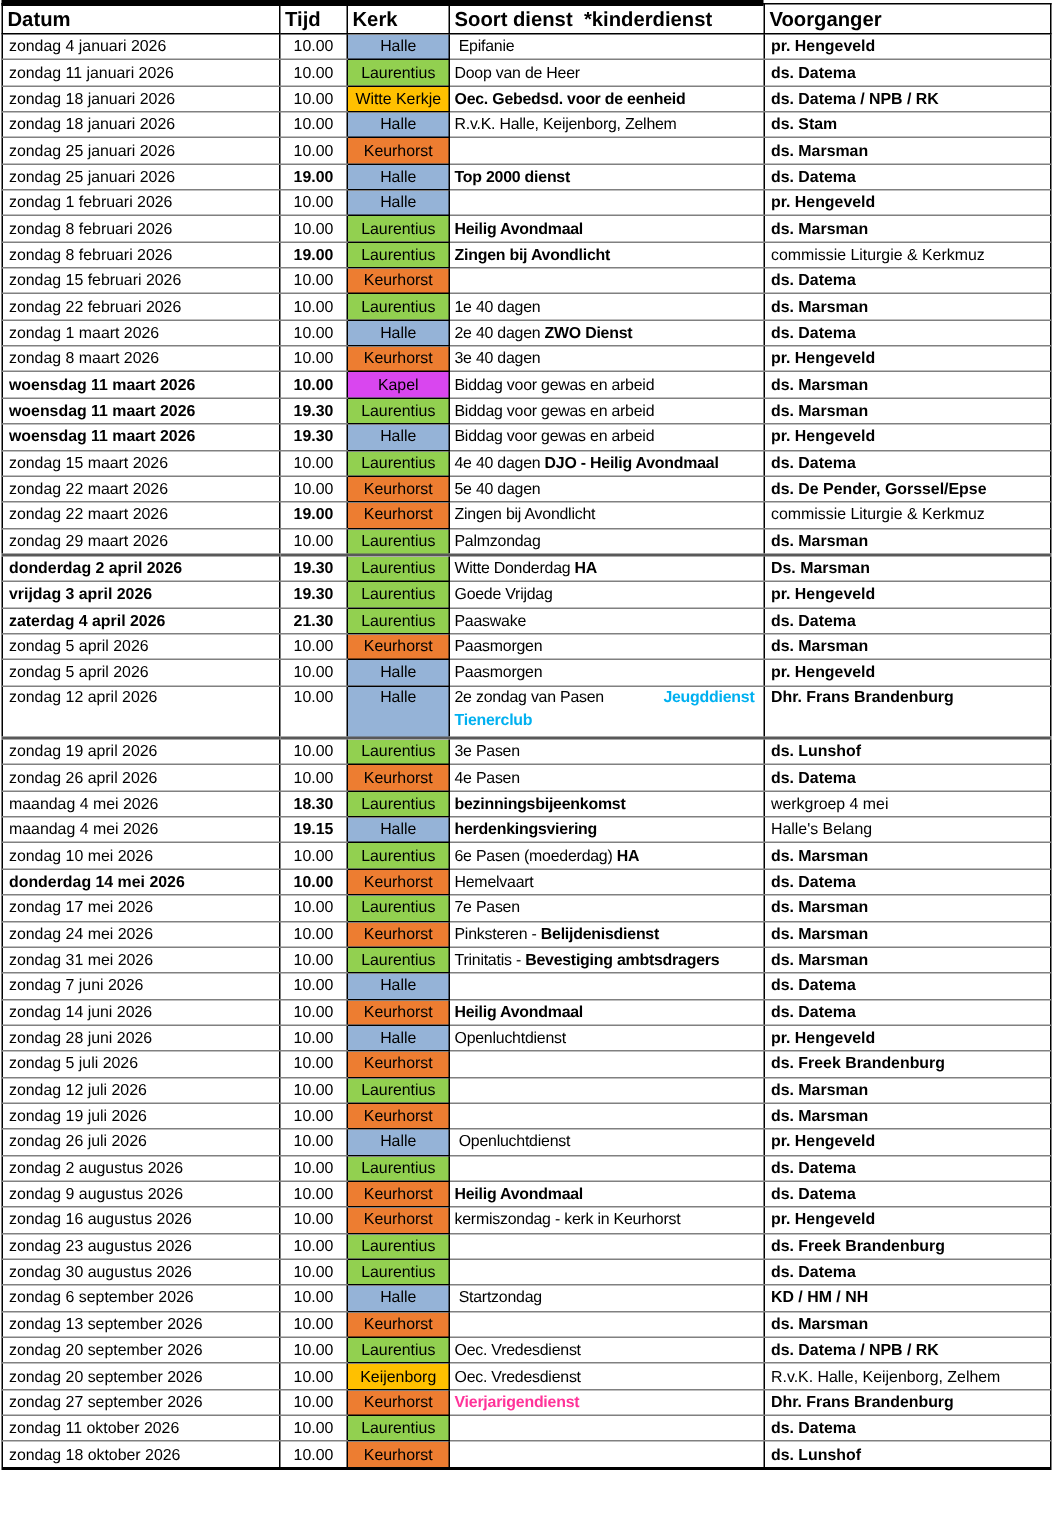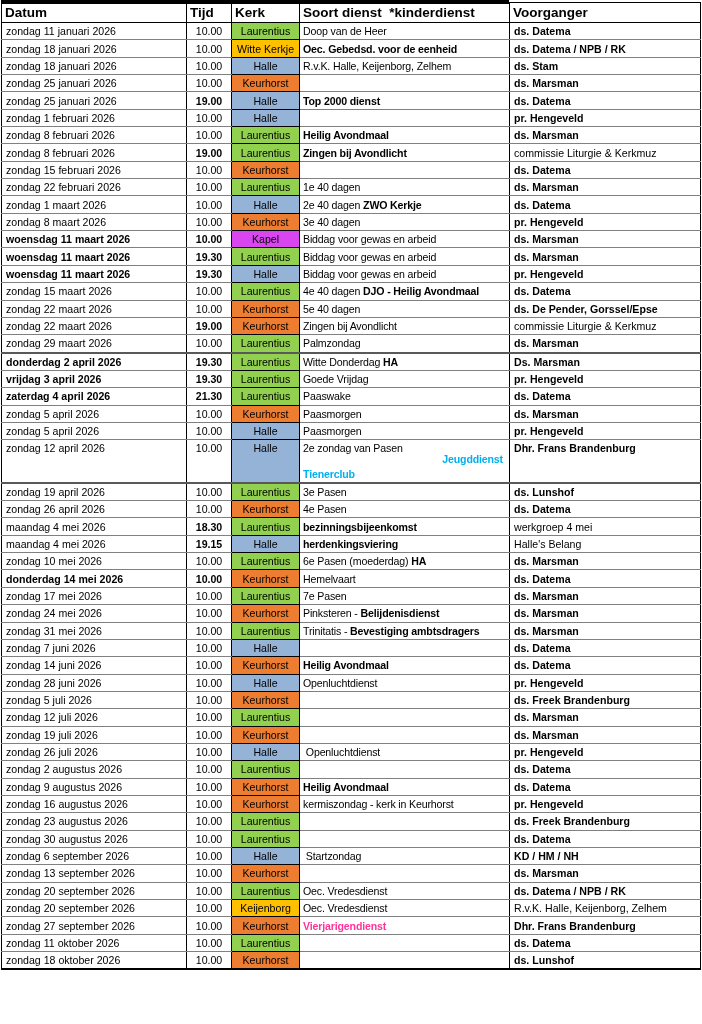--- a/index.html
+++ b/index.html
@@ -53,20 +53,27 @@
     <tr>
       <th>Datum</th>
       <th>Tijd</th>
       <th class="center">Kerk</th>
       <th>Soort dienst  *kinderdienst</th>
       <th>Voorganger</th>
     </tr>
   </thead>
   <tbody>
       <tr>
+        <td class="c-datum">zondag 4 januari 2026</td>
+        <td class="c-tijd">10.00</td>
+        <td class="c-kerk" style="background: rgb(149, 179, 215);">Halle</td>
+        <td class="c-dienst"><div class="dline"><span> Epifanie</span></div></td>
+        <td class="c-voor b">pr. Hengeveld</td>
+      </tr>
+      <tr>
         <td class="c-datum">zondag 11 januari 2026</td>
         <td class="c-tijd">10.00</td>
         <td class="c-kerk" style="background: rgb(146, 208, 80);">Laurentius</td>
         <td class="c-dienst"><div class="dline"><span>Doop van de Heer</span></div></td>
         <td class="c-voor b">ds. Datema</td>
       </tr>
       <tr>
         <td class="c-datum">zondag 18 januari 2026</td>
         <td class="c-tijd">10.00</td>
         <td class="c-kerk" style="background: rgb(255, 192, 0);">Witte Kerkje</td>
@@ -126,21 +133,21 @@
         <td class="c-datum">zondag 22 februari 2026</td>
         <td class="c-tijd">10.00</td>
         <td class="c-kerk" style="background: rgb(146, 208, 80);">Laurentius</td>
         <td class="c-dienst"><div class="dline"><span>1e 40 dagen</span></div></td>
         <td class="c-voor b">ds. Marsman</td>
       </tr>
       <tr>
         <td class="c-datum">zondag 1 maart 2026</td>
         <td class="c-tijd">10.00</td>
         <td class="c-kerk" style="background: rgb(149, 179, 215);">Halle</td>
-        <td class="c-dienst"><div class="dline"><span>2e 40 dagen </span><span class="b">ZWO Kerkje</span></div></td>
+        <td class="c-dienst"><div class="dline"><span>2e 40 dagen </span><span class="b">ZWO Dienst</span></div></td>
         <td class="c-voor b">ds. Datema</td>
       </tr>
       <tr>
         <td class="c-datum">zondag 8 maart 2026</td>
         <td class="c-tijd">10.00</td>
         <td class="c-kerk" style="background: rgb(237, 125, 49);">Keurhorst</td>
         <td class="c-dienst"><div class="dline"><span>3e 40 dagen</span></div></td>
         <td class="c-voor b">pr. Hengeveld</td>
       </tr>
       <tr>
@@ -224,21 +231,21 @@
         <td class="c-datum">zondag 5 april 2026</td>
         <td class="c-tijd">10.00</td>
         <td class="c-kerk" style="background: rgb(149, 179, 215);">Halle</td>
         <td class="c-dienst"><div class="dline"><span>Paasmorgen</span></div></td>
         <td class="c-voor b">pr. Hengeveld</td>
       </tr>
       <tr class="tall">
         <td class="c-datum">zondag 12 april 2026</td>
         <td class="c-tijd">10.00</td>
         <td class="c-kerk" style="background: rgb(149, 179, 215);">Halle</td>
-        <td class="c-dienst"><div class="dline"><span>2e zondag van Pasen</span><span class="b push" style="color: rgb(0, 176, 240); margin-top: 11px;">Jeugddienst</span></div><div class="dline"><span class="b" style="color: rgb(0, 176, 240);">Tienerclub</span></div></td>
+        <td class="c-dienst"><div class="dline"><span>2e zondag van Pasen</span><span class="b push" style="color: rgb(0, 176, 240);">Jeugddienst</span></div><div class="dline"><span class="b" style="color: rgb(0, 176, 240);">Tienerclub</span></div></td>
         <td class="c-voor b">Dhr. Frans Brandenburg</td>
       </tr>
       <tr class="thick">
         <td class="c-datum">zondag 19 april 2026</td>
         <td class="c-tijd">10.00</td>
         <td class="c-kerk" style="background: rgb(146, 208, 80);">Laurentius</td>
         <td class="c-dienst"><div class="dline"><span>3e Pasen</span></div></td>
         <td class="c-voor b">ds. Lunshof</td>
       </tr>
       <tr>

